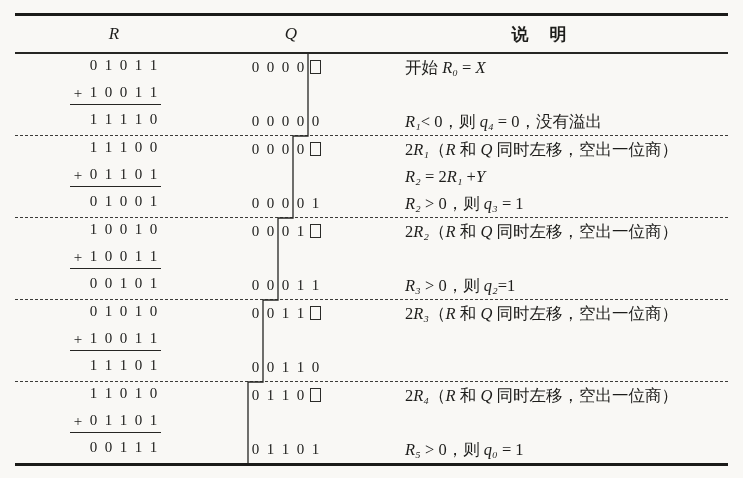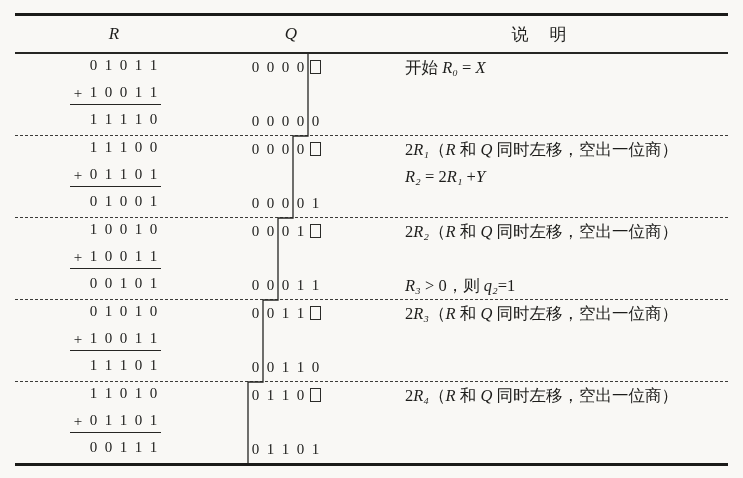--- a/index.html
+++ b/index.html
@@ -23,21 +23,21 @@
   .rule-bottom{height:3px;background:#1b1b19;}
   .thead{
     position:relative;height:36px;
   }
   .thead .hlab{
     position:absolute;top:50%;transform:translate(-50%,-50%);
     font-style:italic;font-size:17px;
   }
   .hlab.h-r{left:99px;}
   .hlab.h-q{left:276px;}
-  .hlab.h-note{left:525px;font-style:normal;letter-spacing:2px;}
+  .hlab.h-note{left:525px;font-style:normal;letter-spacing:2px;font-weight:bold;}
   .tbody{position:relative;}
   .stepline{
     position:absolute;left:0;top:0;pointer-events:none;
   }
   .section{height:81px;}
   .divider{
     height:0;border-bottom:1px dashed #3c3c39;
   }
   .trow{
     display:flex;align-items:center;height:27px;
@@ -127,20 +127,21 @@
                 <span class="slot">0</span>
               </span>
             </div>
             <div class="c-q">
               <span class="slot">0</span>
               <span class="slot">0</span>
               <span class="slot">0</span>
               <span class="slot">0</span>
               <span class="slot">0</span>
             </div>
+            <div class="c-note"><i>R₁</i>&lt; 0，则 <i>q₄</i> = 0，没有溢出</div>
           </div>
         </div>
         <div class="divider"></div>
         <div class="section">
           <div class="trow">
             <div class="c-r">
               <span class="rgroup">
                 <span class="plus ghost">+</span>
                 <span class="slot">1</span>
                 <span class="slot">1</span>
@@ -183,20 +184,21 @@
                 <span class="slot">1</span>
               </span>
             </div>
             <div class="c-q">
               <span class="slot">0</span>
               <span class="slot">0</span>
               <span class="slot">0</span>
               <span class="slot">0</span>
               <span class="slot">1</span>
             </div>
+            <div class="c-note"><i>R₂</i> &gt; 0，则 <i>q₃</i> = 1</div>
           </div>
         </div>
         <div class="divider"></div>
         <div class="section">
           <div class="trow">
             <div class="c-r">
               <span class="rgroup">
                 <span class="plus ghost">+</span>
                 <span class="slot">1</span>
                 <span class="slot">0</span>
@@ -349,18 +351,19 @@
                 <span class="slot">1</span>
               </span>
             </div>
             <div class="c-q">
               <span class="slot">0</span>
               <span class="slot">1</span>
               <span class="slot">1</span>
               <span class="slot">0</span>
               <span class="slot">1</span>
             </div>
+            <div class="c-note"><i>R₅</i> &gt; 0，则 <i>q₀</i> = 1</div>
           </div>
         </div>
       </div>
     <div class="rule rule-bottom"></div>
   </div>
 </div>
 
 </body></html>

